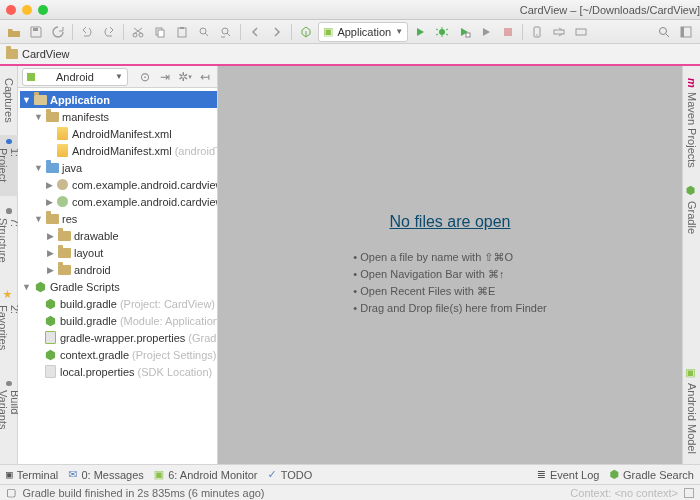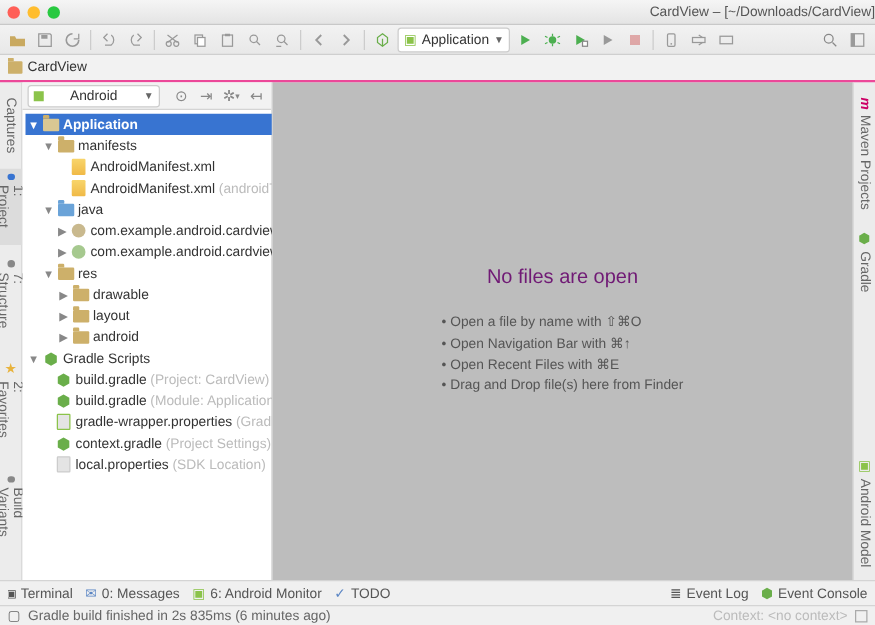--- a/index.html
+++ b/index.html
@@ -46,21 +46,21 @@
   .ic-folder:before{content:"";position:absolute;top:-3px;left:0;width:5px;height:3px;background:#cdb06a;border-radius:1px 1px 0 0;}
   .ic-folder.sel{background:#d9c793;}
   .ic-folder.blue{background:#6aa3d8;} .ic-folder.blue:before{background:#6aa3d8;}
   .ic-xml{background:linear-gradient(#f8d56b,#f0b946);width:11px;height:13px;border-radius:1px;}
   .ic-pkg{width:11px;height:11px;border-radius:50%;background:#c9b98e;}
   .ic-gradle{color:#6aae4a;font-weight:bold;font-size:12px;}
   .ic-gradle:before{content:"⬢";}
   .ic-prop{background:#e4e4e4;width:11px;height:13px;border-radius:1px;border:1px solid #ccc;}
   .ic-prop.grn{border-color:#8bc34a;}
   .editor{flex:1;background:#bdbdbd;position:relative;display:flex;flex-direction:column;align-items:center;justify-content:center;color:#555;}
-  .editor h2{font-size:16px;color:#701a75;font-weight:normal;margin-bottom:16px;}
+  .editor h2{font-size:16px;color:#0c4a6e;font-weight:normal;margin-bottom:16px;text-decoration:underline;}
   .tips{list-style:none;text-align:left;}
   .tips li{font-size:11px;color:#555;margin:4px 0;}
   .tips li:before{content:"• ";}
   .bottom-tools{height:20px;background:#f0f0f0;border-top:1px solid #d4d4d4;display:flex;align-items:center;padding:0 6px;gap:10px;font-size:10px;color:#555;}
   .btool{display:flex;align-items:center;gap:4px;}
   .status{height:16px;background:#f0f0f0;border-top:1px solid #d4d4d4;display:flex;align-items:center;padding:0 6px;font-size:10px;color:#666;}
   .status .sspacer{flex:1;}
   .status .ctx{color:#bbb;}
   .smallsq{width:10px;height:10px;border:1px solid #aaa;display:inline-block;margin-left:6px;}
   svg{display:block;}
@@ -426,21 +426,21 @@
       <span style="color:#5b86c4">✓</span>
       <span>TODO</span>
     </div>
   <div class="spacer"></div>
   <div class="btool">
       <span>≣</span>
       <span>Event Log</span>
     </div>
   <div class="btool">
       <span style="color:#6aae4a">⬢</span>
-      <span>Event Console</span>
+      <span>Gradle Search</span>
     </div>
 </div>
 
 <div class="status">
   <span style="margin-right:6px">▢</span>
   <span>Gradle build finished in 2s 835ms (6 minutes ago)</span>
   <div class="sspacer"></div>
   <span class="ctx">Context: &lt;no context&gt;</span>
   <span class="smallsq"></span>
 </div>

